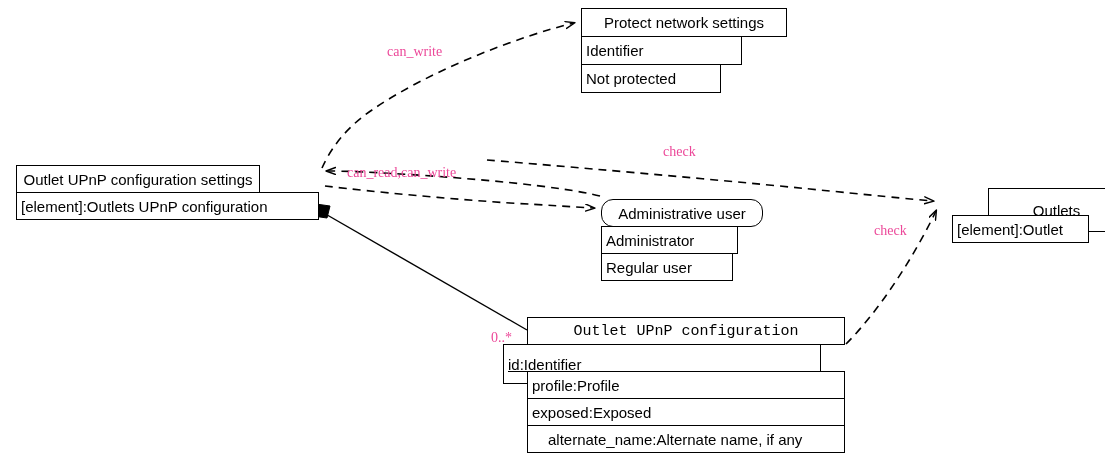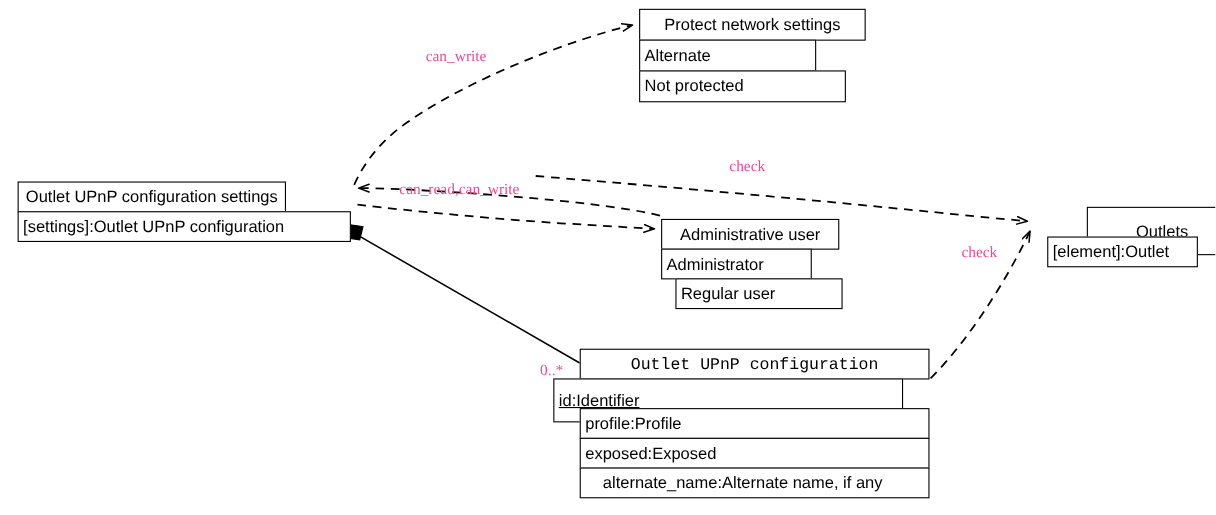--- a/index.html
+++ b/index.html
@@ -98,43 +98,43 @@
     </g>
 
     <g>
       <path d="M322,212 L527,330" fill="none" stroke="#000000" stroke-width="1.4"></path>
       <polygon points="309,203 330,206 327,218 306,215" fill="#000000" stroke="#000000" stroke-width="1"></polygon>
     </g>
   </svg>
 
   <div class="edge-label" style="left:387px; top:45px;">can_write</div>
 
-  <div class="edge-label" style="left:347px; top:166px;margin-left:16px;">can_read,can_write</div>
+  <div class="edge-label" style="left:347px; top:166px;">can_read,can_write</div>
 
   <div class="edge-label" style="left:663px; top:145px;">check</div>
 
   <div class="edge-label" style="left:874px; top:224px;">check</div>
 
   <div class="edge-label" style="left:491px; top:331px;">0..*</div>
 
   <div class="uml-class">
     <div class="uml-row title pad" style="left:581px; top:8px; width:206px; height:29px;">Protect network settings</div>
-    <div class="uml-row attr" style="left:581px; top:36px; width:161px; height:29px;">Alternate</div>
-    <div class="uml-row attr" style="left:581px; top:64px; width:188px; height:29px;">Not protected</div>
+    <div class="uml-row attr" style="left:581px; top:36px; width:161px; height:29px;">Identifier</div>
+    <div class="uml-row attr" style="left:581px; top:64px; width:140px; height:29px;">Not protected</div>
   </div>
 
   <div class="uml-class">
     <div class="uml-row title pad" style="left:16px; top:165px; width:244px; height:28px;">Outlet UPnP configuration settings</div>
-    <div class="uml-row attr" style="left:16px; top:192px; width:303px; height:28px;">[settings]:Outlet UPnP configuration</div>
+    <div class="uml-row attr" style="left:16px; top:192px; width:303px; height:28px;">[element]:Outlets UPnP configuration</div>
   </div>
 
   <div class="uml-class">
-    <div class="uml-row title pad" style="left:601px; top:199px; width:162px; height:28px;">Administrative user</div>
+    <div class="uml-row title pad" style="left:601px; top:199px; width:162px; height:28px;border-radius:12px;">Administrative user</div>
     <div class="uml-row attr" style="left:601px; top:226px; width:137px; height:28px;">Administrator</div>
-    <div class="uml-row attr" style="left:614px; top:253px; width:152px; height:28px;">Regular user</div>
+    <div class="uml-row attr" style="left:601px; top:253px; width:132px; height:28px;">Regular user</div>
   </div>
 
   <div class="uml-class">
     <div class="uml-row title" style="left:988px; top:188px; width:137px; height:44px;">Outlets</div>
     <div class="uml-row attr" style="left:952px; top:215px; width:137px; height:28px;">[element]:Outlet</div>
   </div>
 
   <div class="uml-class">
     <div class="uml-row title" style="left:527px; top:317px; width:318px; height:28px;font-family:Liberation Mono, monospace;">Outlet UPnP configuration</div>
     <div class="uml-row attr" style="left:503px; top:344px; width:318px; height:40px;text-decoration:underline;">id:Identifier</div>

